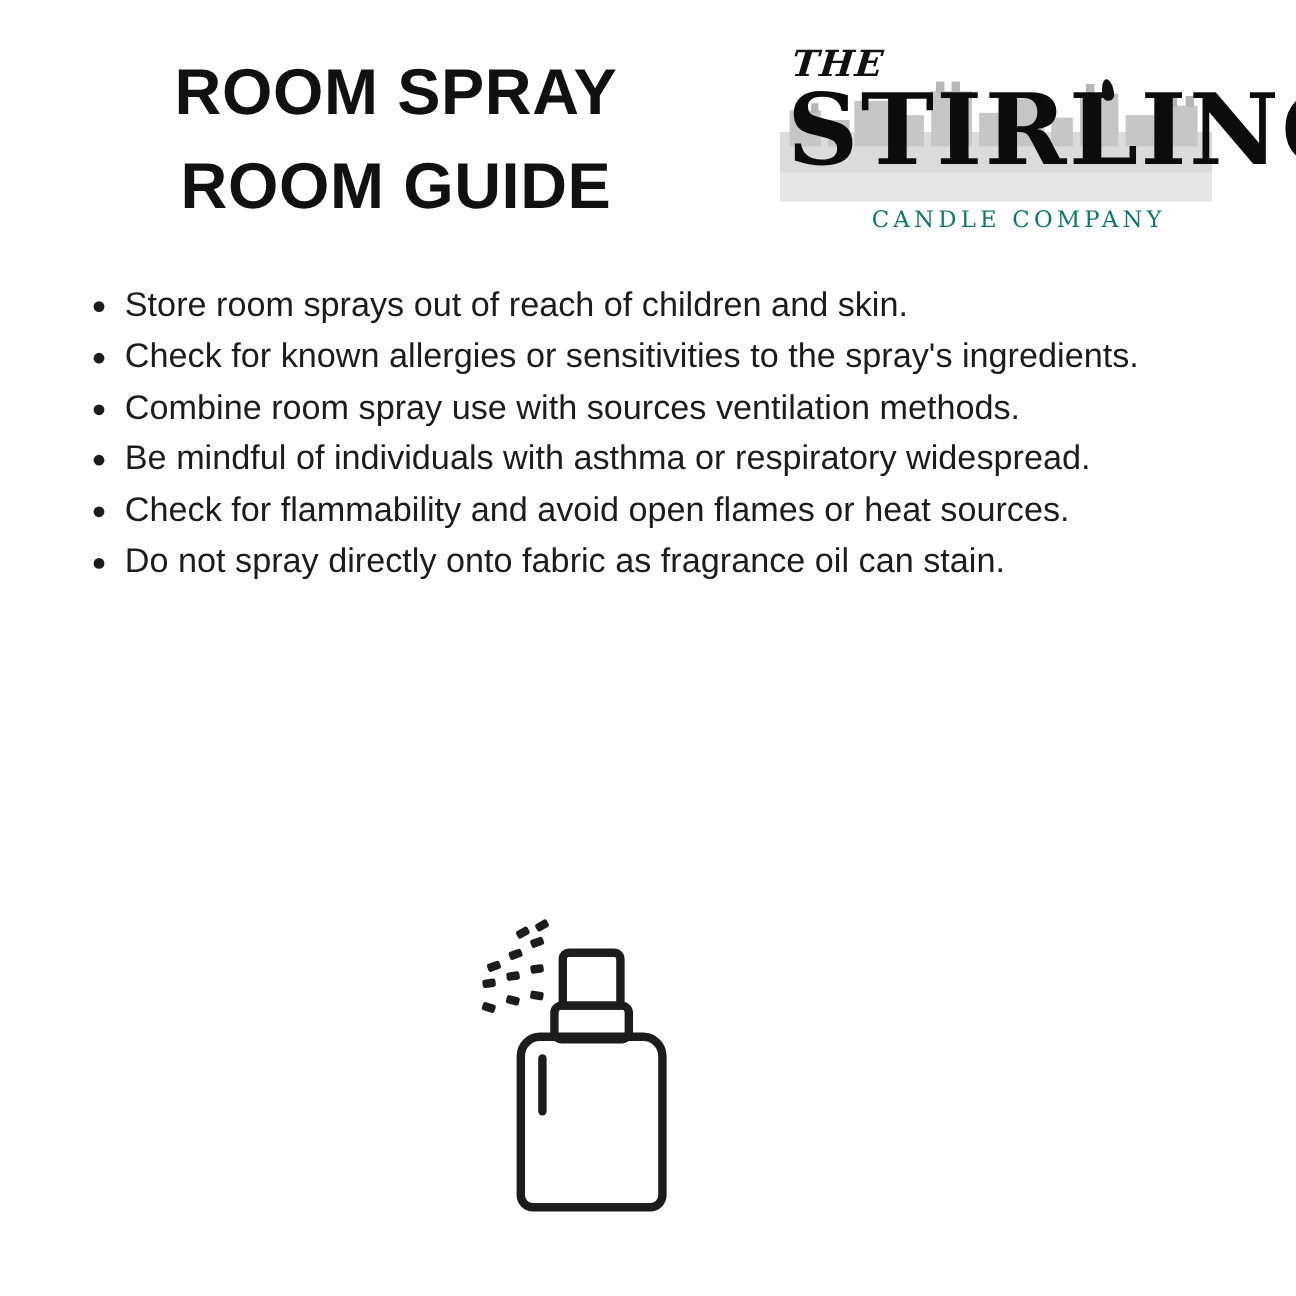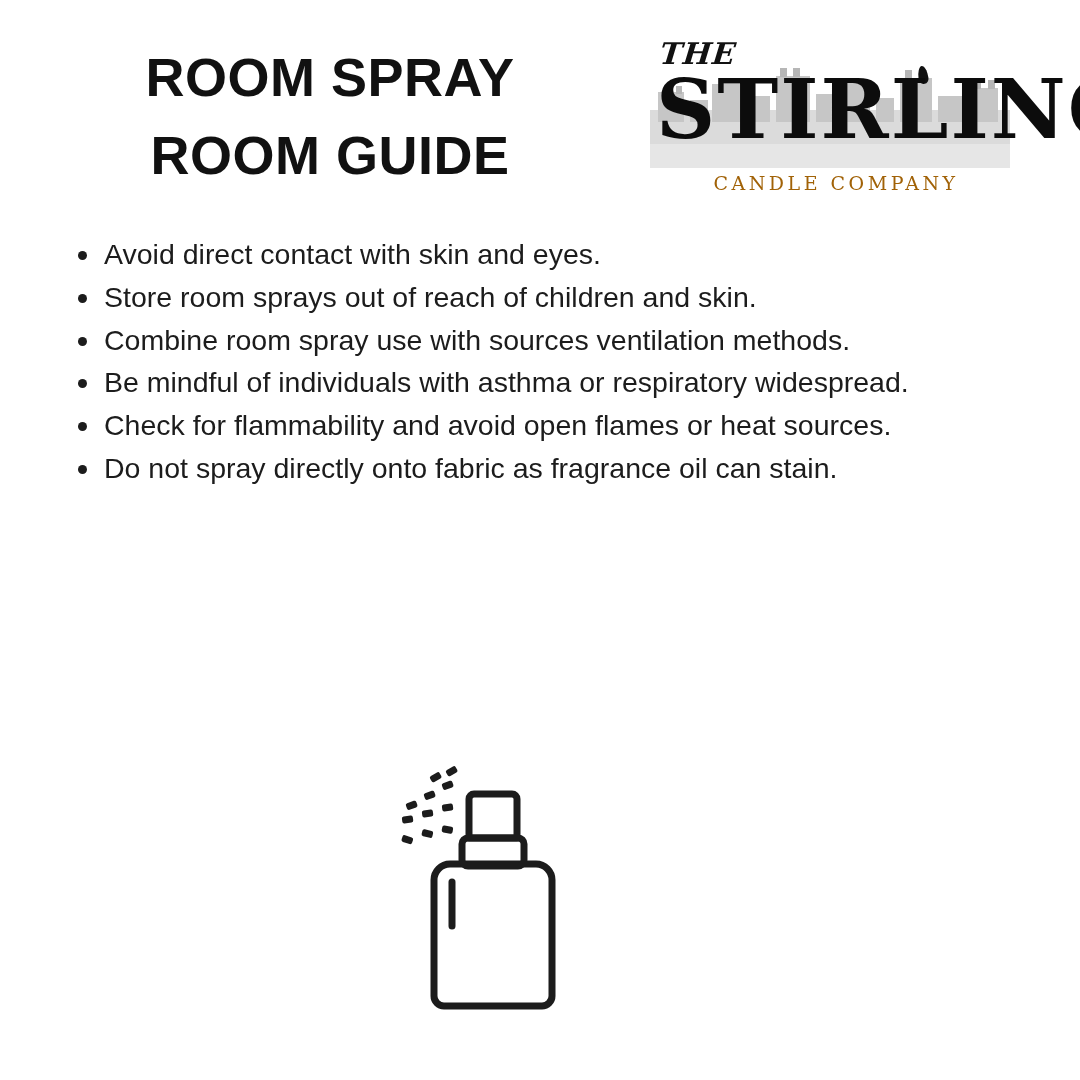--- a/index.html
+++ b/index.html
@@ -94,28 +94,28 @@
     left: 268px;
     top: 36px;
     width: 10px;
     height: 18px;
     background: #111;
     border-radius: 50% 50% 45% 45% / 70% 70% 30% 30%;
     transform: rotate(-8deg);
   }
   .logo-sub {
     position: absolute;
-    left: 6px;
+    left: 19px;
     top: 142px;
     width: 360px;
     text-align: center;
     font-family: "DejaVu Serif", serif;
     font-size: 19px;
     letter-spacing: 3.5px;
-    color: #a16207;
+    color: #0f766e;
   }
 
   
   .list-wrap {
     padding: 24px 48px 0 70px;
     box-sizing: border-box;
   }
   ul.care-list {
     list-style: none;
     margin: 0;
@@ -201,22 +201,22 @@
       </div>
       <div class="logo-flame"></div>
       <div class="logo-stirling">STIRLING</div>
       <div class="logo-sub">CANDLE COMPANY</div>
     </div>
 
   </div>
 
   <div class="list-wrap">
     <ul class="care-list">
-      <li>Avoid direct contact with skin and eyes.</li>
       <li>Store room sprays out of reach of children and skin.</li>
+      <li>Check for known allergies or sensitivities to the spray's ingredients.</li>
       <li>Combine room spray use with sources ventilation methods.</li>
       <li>Be mindful of individuals with asthma or respiratory widespread.</li>
       <li>Check for flammability and avoid open flames or heat sources.</li>
       <li>Do not spray directly onto fabric as fragrance oil can stain.</li>
     </ul>
   </div>
 
   <div class="bottle-wrap">
     <svg width="300" height="300" viewBox="0 0 300 300">
       <g fill="none" stroke="#1c1c1c" stroke-width="7" stroke-linecap="round" stroke-linejoin="round">

